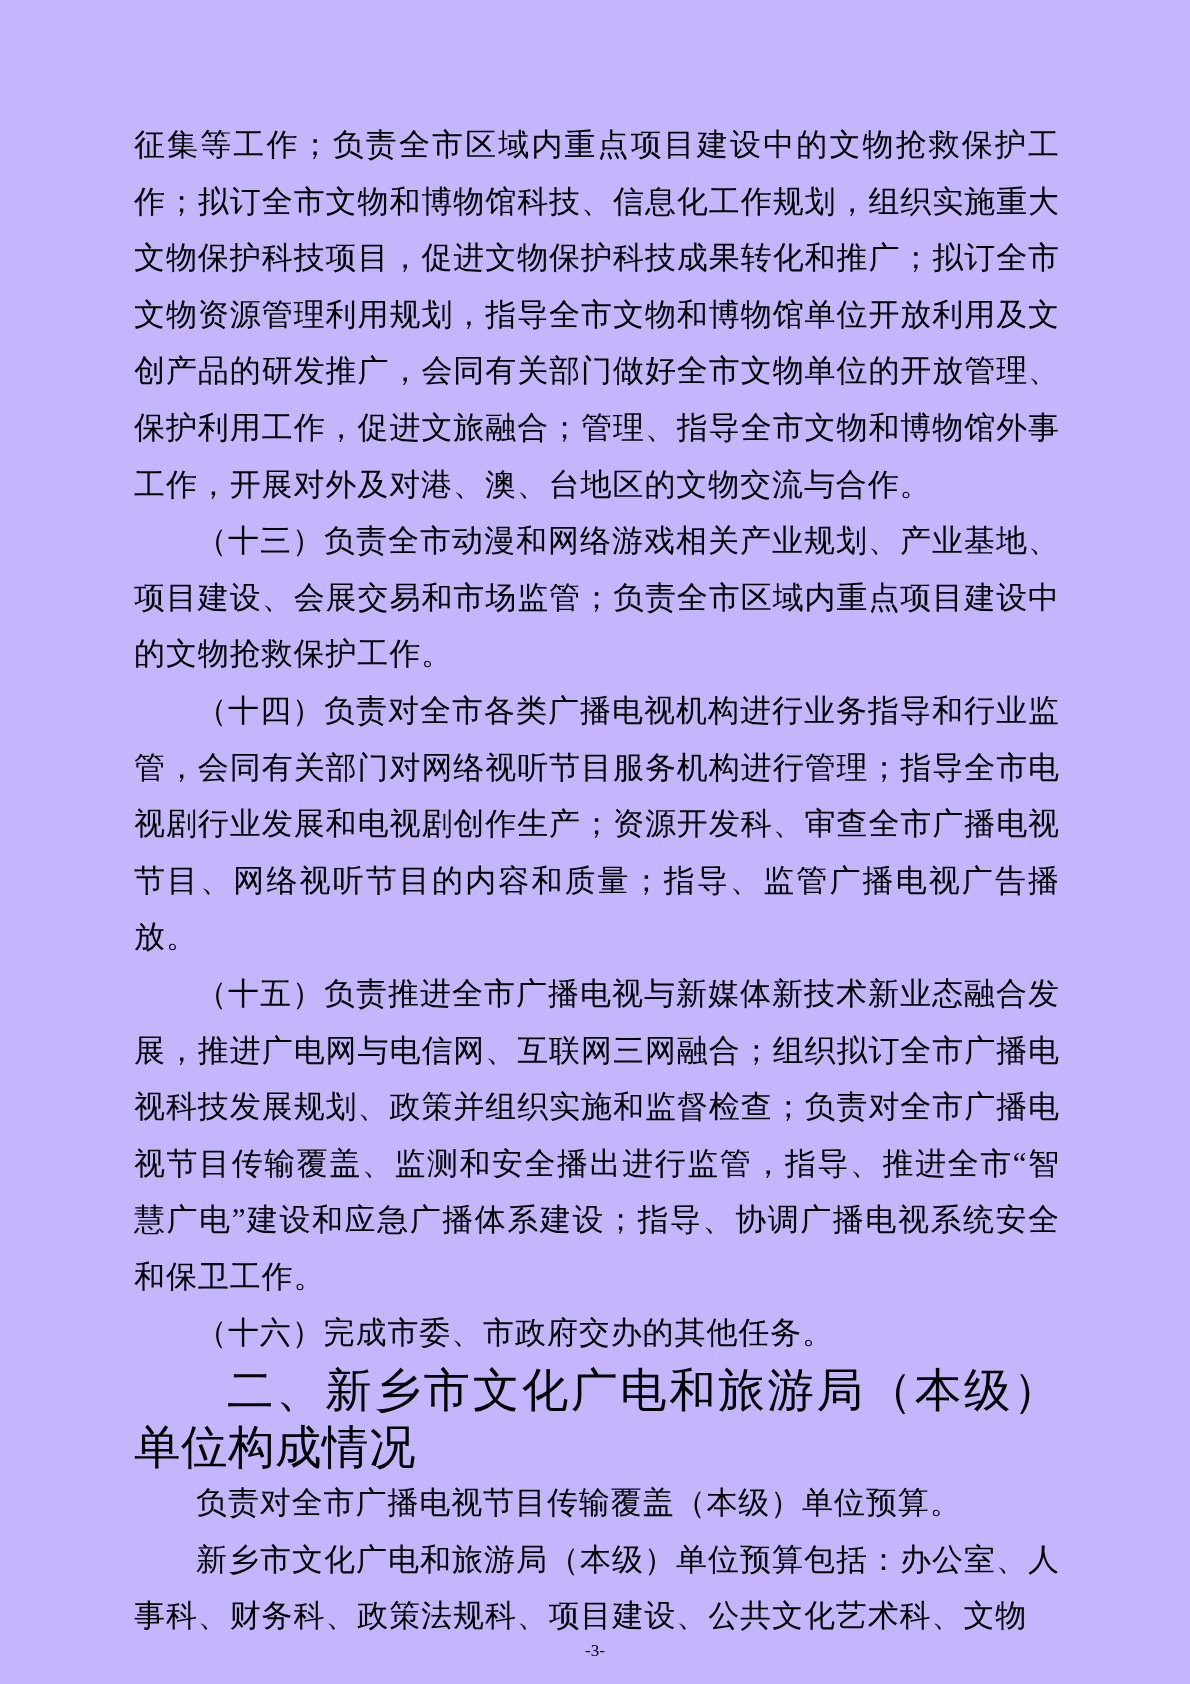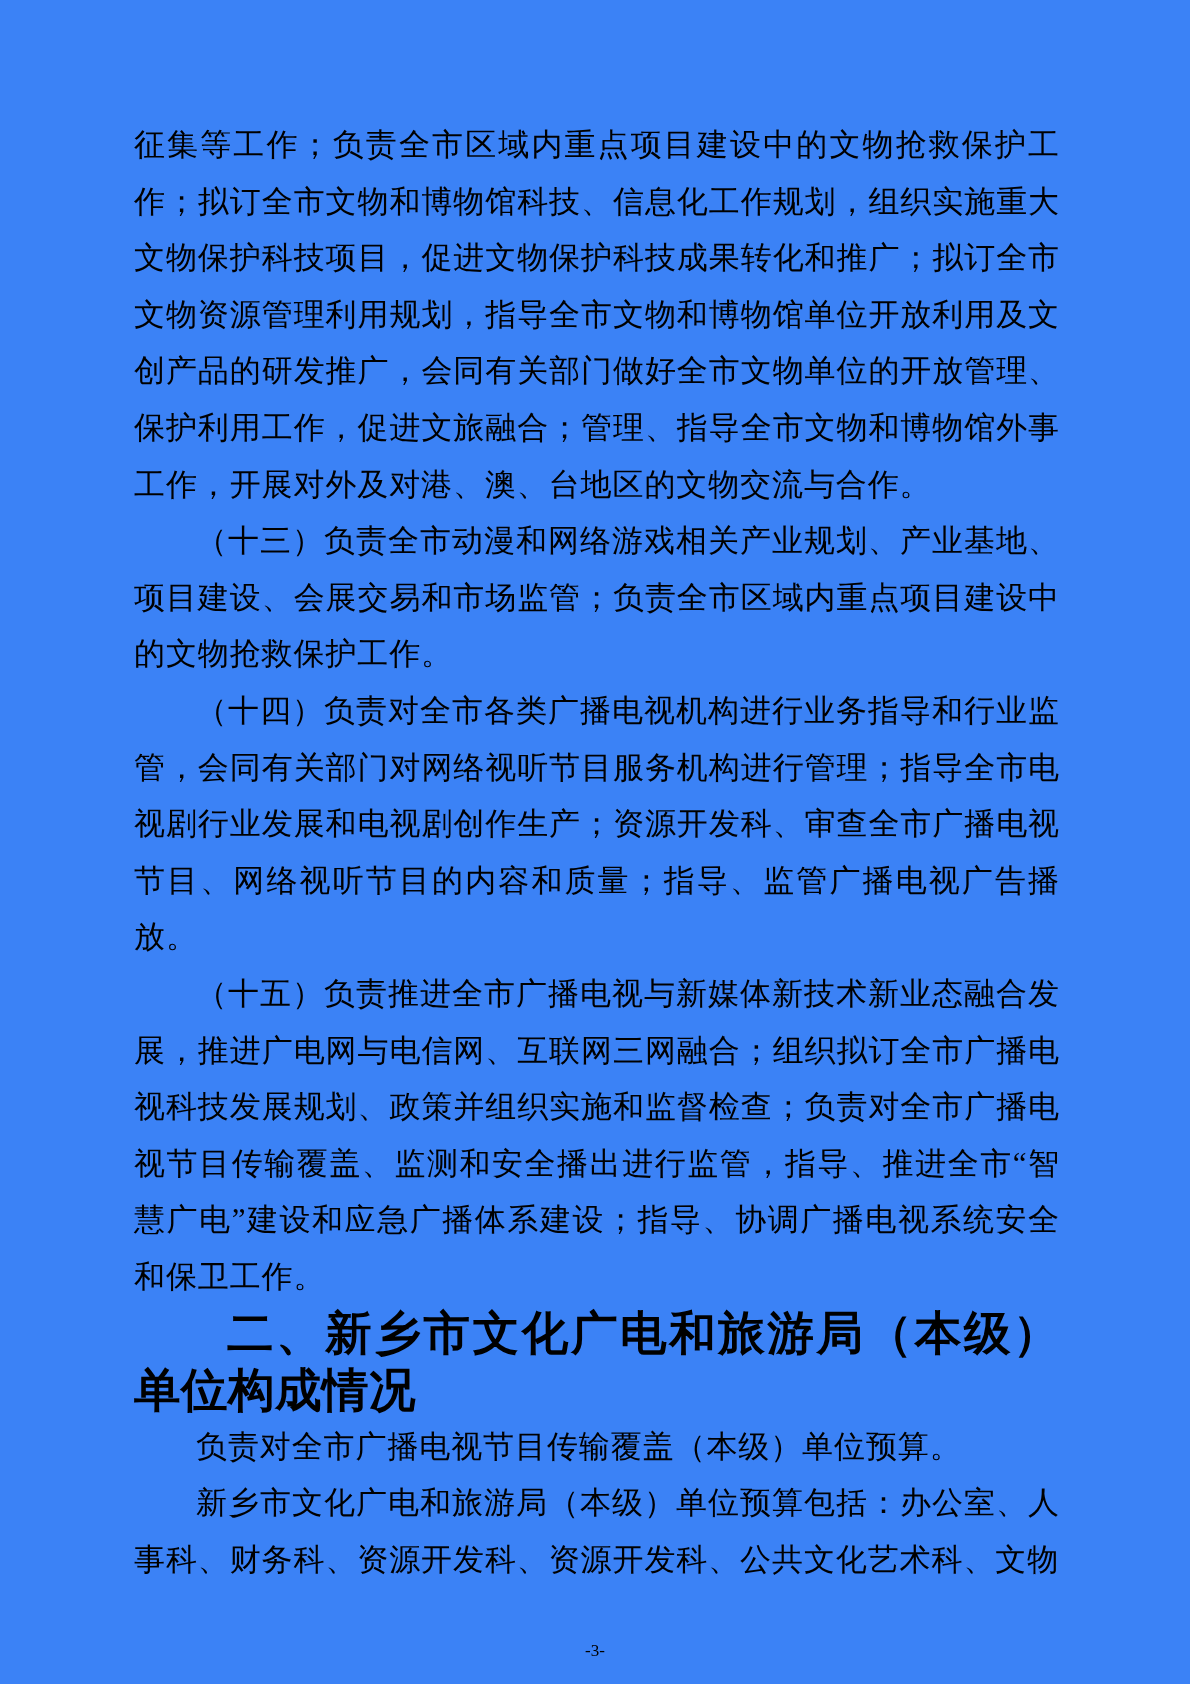--- a/index.html
+++ b/index.html
@@ -5,21 +5,21 @@
   html, body {
     margin: 0;
     padding: 0;
     background: #e8e8e8;
   }
   .page {
     position: relative;
     width: 1190px;
     height: 1684px;
     margin: 0 auto;
-    background: #3b82f6;
+    background: #c4b5fd;
     overflow: hidden;
     color: #000000;
   }
   .content {
     position: absolute;
     left: 134px;
     top: 117px;
     width: 926px;
     font-family: "Liberation Serif", serif;
     font-size: 31px;
@@ -32,21 +32,21 @@
   .para {
     margin: 0;
     padding: 0;
     font-weight: normal;
   }
   .para.indent {
     text-indent: 2em;
   }
   .para.heading {
     font-family: "Liberation Sans", sans-serif;
-    font-weight: bold;
+    font-weight: normal;
     letter-spacing: 0.5px;
   }
   .footer {
     position: absolute;
     left: 0;
     right: 0;
     top: 1641px;
     text-align: center;
     font-family: "Liberation Serif", serif;
     font-size: 17px;
@@ -55,18 +55,19 @@
 </style>
 </head>
 <body>
 
 <div class="page">
   <div class="content">
     <p class="para">征集等工作；负责全市区域内重点项目建设中的文物抢救保护工作；拟订全市文物和博物馆科技、信息化工作规划，组织实施重大文物保护科技项目，促进文物保护科技成果转化和推广；拟订全市文物资源管理利用规划，指导全市文物和博物馆单位开放利用及文创产品的研发推广，会同有关部门做好全市文物单位的开放管理、保护利用工作，促进文旅融合；管理、指导全市文物和博物馆外事工作，开展对外及对港、澳、台地区的文物交流与合作。</p>
     <p class="para indent">（十三）负责全市动漫和网络游戏相关产业规划、产业基地、项目建设、会展交易和市场监管；负责全市区域内重点项目建设中的文物抢救保护工作。</p>
     <p class="para indent">（十四）负责对全市各类广播电视机构进行业务指导和行业监管，会同有关部门对网络视听节目服务机构进行管理；指导全市电视剧行业发展和电视剧创作生产；资源开发科、审查全市广播电视节目、网络视听节目的内容和质量；指导、监管广播电视广告播放。</p>
     <p class="para indent">（十五）负责推进全市广播电视与新媒体新技术新业态融合发展，推进广电网与电信网、互联网三网融合；组织拟订全市广播电视科技发展规划、政策并组织实施和监督检查；负责对全市广播电视节目传输覆盖、监测和安全播出进行监管，指导、推进全市“智慧广电”建设和应急广播体系建设；指导、协调广播电视系统安全和保卫工作。</p>
+    <p class="para indent">（十六）完成市委、市政府交办的其他任务。</p>
     <h2 class="para indent heading">二、新乡市文化广电和旅游局（本级）单位构成情况</h2>
     <p class="para indent">负责对全市广播电视节目传输覆盖（本级）单位预算。</p>
-    <p class="para indent">新乡市文化广电和旅游局（本级）单位预算包括：办公室、人事科、财务科、资源开发科、资源开发科、公共文化艺术科、文物</p>
+    <p class="para indent">新乡市文化广电和旅游局（本级）单位预算包括：办公室、人事科、财务科、政策法规科、项目建设、公共文化艺术科、文物</p>
   </div>
   <div class="footer">-3-</div>
 </div>
 
 </body></html>

